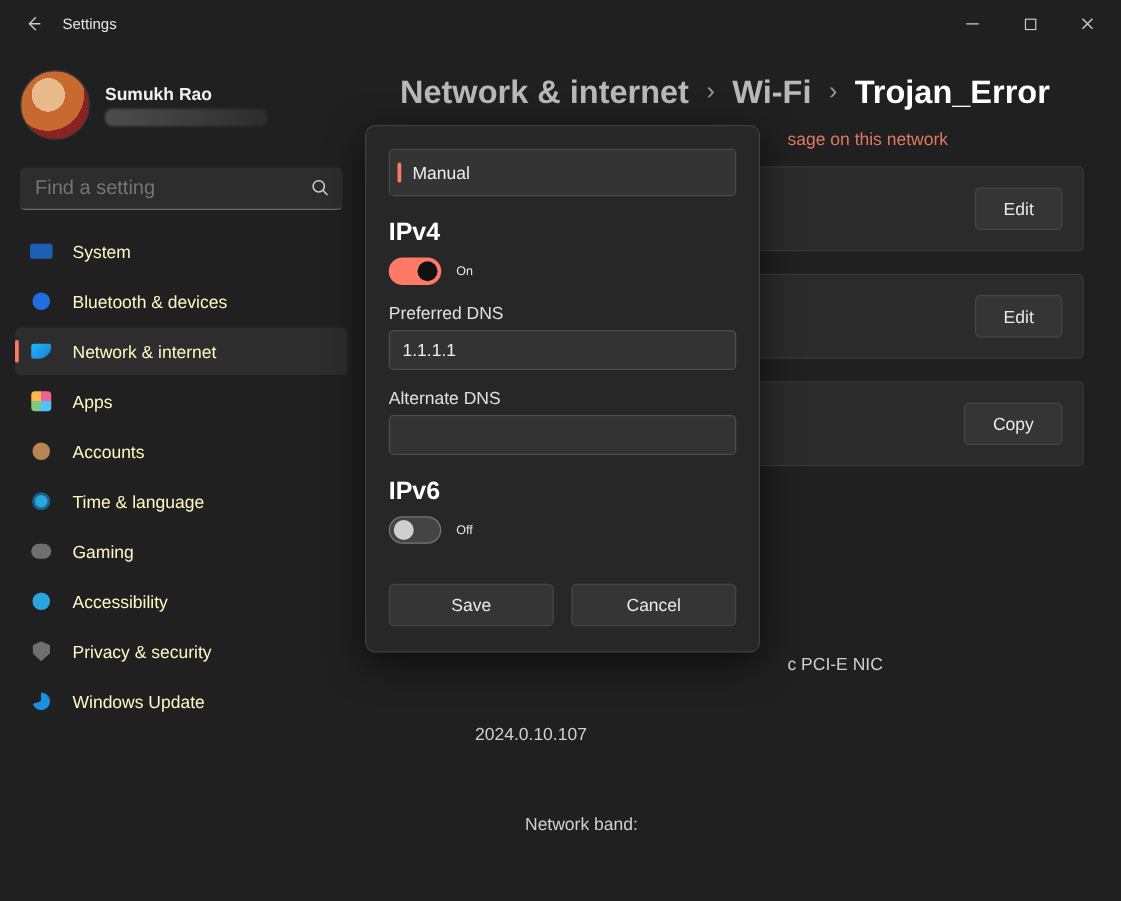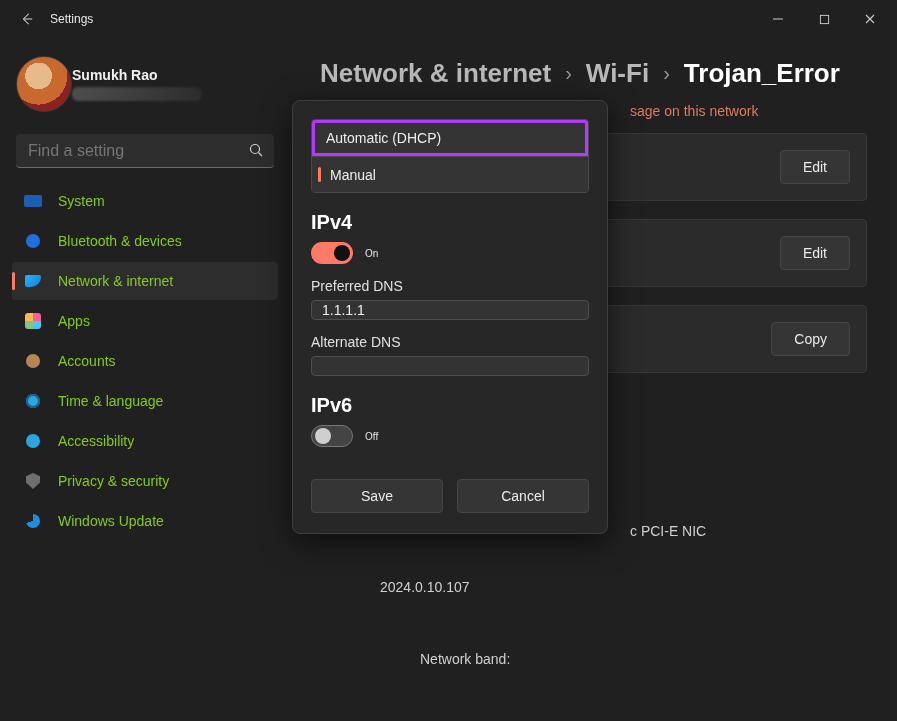--- a/index.html
+++ b/index.html
@@ -8,31 +8,31 @@
 
   
   .titlebar { height:38px; display:flex; align-items:center; padding:0 4px; }
   .tb-back { width:46px; display:flex; justify-content:center; align-items:center; height:100%; color:#cfcfcf; }
   .tb-title { font-size:12px; color:#e6e6e6; }
   .tb-spacer { flex:1; }
   .tb-btn { width:46px; height:100%; display:flex; align-items:center; justify-content:center; color:#cfcfcf; }
 
   
   .left { position:absolute; left:0; top:38px; width:290px; padding:10px 12px 0 12px; }
-  .profile { display:flex; align-items:center; padding:8px 4px 20px 4px; }
+  .profile { display:flex; align-items:center; gap:12px; padding:8px 4px 20px 4px; }
   .avatar { width:56px; height:56px; border-radius:50%; background:radial-gradient(circle at 40% 35%, #e8b98a 0 28%, #c86a30 28% 60%, #8b2222 60% 100%); border:1px solid #3a3a3a; }
   .profile-name { font-size:14px; font-weight:600; color:#f0f0f0; }
   .profile-sub { width:130px; height:14px; margin-top:4px; border-radius:6px; background:linear-gradient(90deg,#4d4d4d,#3a3a3a 60%,#2c2c2c); filter:blur(1px); }
 
   .search { position:relative; margin:2px 4px 14px 4px; }
   .search input { width:100%; height:34px; border:none; outline:none; background:#2d2d2d; color:#cfcfcf; padding:0 36px 0 12px; font-size:16px; border-bottom:1px solid #6a6a6a; border-radius:4px; }
   .search .sicon { position:absolute; right:10px; top:8px; color:#cfcfcf; }
 
   .nav { display:flex; flex-direction:column; gap:2px; }
-  .nav-item { display:flex; align-items:center; height:38px; padding:0 10px 0 10px; border-radius:4px; color:#84cc16; font-size:14px; position:relative; }
+  .nav-item { display:flex; align-items:center; height:38px; padding:0 10px 0 10px; border-radius:4px; color:#fef9c3; font-size:14px; position:relative; }
   .nav-item .nicon { width:22px; height:22px; margin-right:14px; display:flex; align-items:center; justify-content:center; font-size:14px;}
   .nav-item.active { background:#2d2d2d; }
   .nav-item.active::before { content:""; position:absolute; left:0; top:10px; bottom:10px; width:3px; background:#ff7a66; border-radius:3px; }
 
   
   .ic-system { background:#1a5fb4; width:18px; height:12px; border-radius:2px; }
   .ic-bt { width:14px; height:14px; border-radius:50%; background:#1f6fe0; }
   .ic-net { width:16px; height:12px; background:linear-gradient(135deg,#1fb6ff,#1a7fcf); border-radius:2px 2px 10px 2px; }
   .ic-pers { width:16px; height:16px; background:linear-gradient(135deg,#ff9249,#c54f1a); transform:rotate(-45deg); border-radius:2px 2px 8px 2px; }
   .ic-apps { width:16px; height:16px; background:conic-gradient(#f06292 0 25%, #4fc3f7 0 50%, #81c784 0 75%, #ffb74d 0 100%); border-radius:3px;}
@@ -74,21 +74,21 @@
   .sec-h { font-size:20px; font-weight:600; margin:18px 0 8px 0; color:#fff; }
   .toggle-row { display:flex; align-items:center; gap:12px; }
   .toggle { width:42px; height:22px; border-radius:11px; position:relative; }
   .toggle.on { background:#ff7a66; }
   .toggle.on::after { content:""; position:absolute; right:3px; top:3px; width:16px; height:16px; border-radius:50%; background:#111; }
   .toggle.off { background:#444; border:1px solid #777; }
   .toggle.off::after { content:""; position:absolute; left:3px; top:2px; width:16px; height:16px; border-radius:50%; background:#cfcfcf; }
   .tlabel { font-size:10px; }
 
   .flabel { font-size:14px; margin:14px 0 6px 0; color:#e0e0e0; }
-  .tinput { width:100%; height:20px; background:#333; border:1px solid #4e4e4e; border-radius:4px; color:#eee; padding:0 10px; font-size:14px; outline:none; }
+  .tinput { width:100%; height:32px; background:#333; border:1px solid #4e4e4e; border-radius:4px; color:#eee; padding:0 10px; font-size:14px; outline:none; }
 
   .modal-actions { display:flex; gap:14px; margin-top:32px; }
   .modal-actions .btn { flex:1; background:#353535; }
 
   svg { display:block; }
 </style>
 </head>
 <body>
 
 <div class="titlebar">
@@ -168,20 +168,26 @@
         <span>Accounts</span>
       </div>
     <div class="nav-item">
         <span class="nicon">
           <span class="ic-time"></span>
         </span>
         <span>Time &amp; language</span>
       </div>
     <div class="nav-item">
         <span class="nicon">
+          <span class="ic-game"></span>
+        </span>
+        <span>Gaming</span>
+      </div>
+    <div class="nav-item">
+        <span class="nicon">
           <span class="ic-access"></span>
         </span>
         <span>Accessibility</span>
       </div>
     <div class="nav-item">
         <span class="nicon">
           <span class="ic-priv"></span>
         </span>
         <span>Privacy &amp; security</span>
       </div>
@@ -223,21 +229,20 @@
     </div>
   </div>
 
   <div class="detail-line" style="margin-top:150px; padding-left:310px;">c PCI-E NIC</div>
   <div class="drv">2024.0.10.107</div>
   <div class="band">Network band:</div>
 </div>
 
 <div class="modal">
   <div class="dropdown">
-    <div class="dd-opt sel">Automatic (DHCP)</div>
     <div class="dd-opt man">Manual</div>
   </div>
 
   <div class="sec-h">IPv4</div>
   <div class="toggle-row">
     <div class="toggle on"></div>
     <span class="tlabel">On</span>
   </div>
 
   <div class="flabel">Preferred DNS</div>

